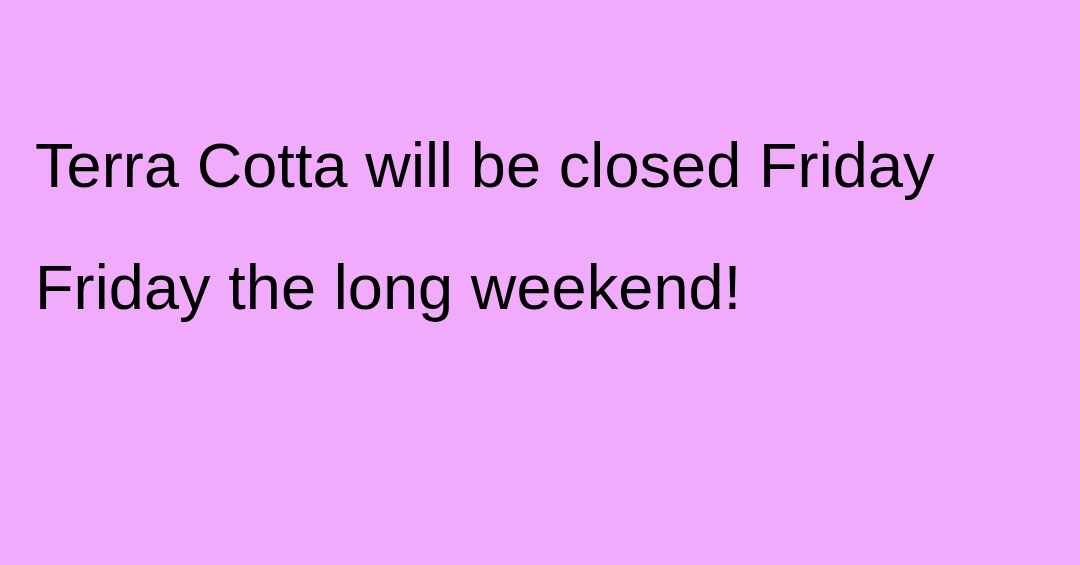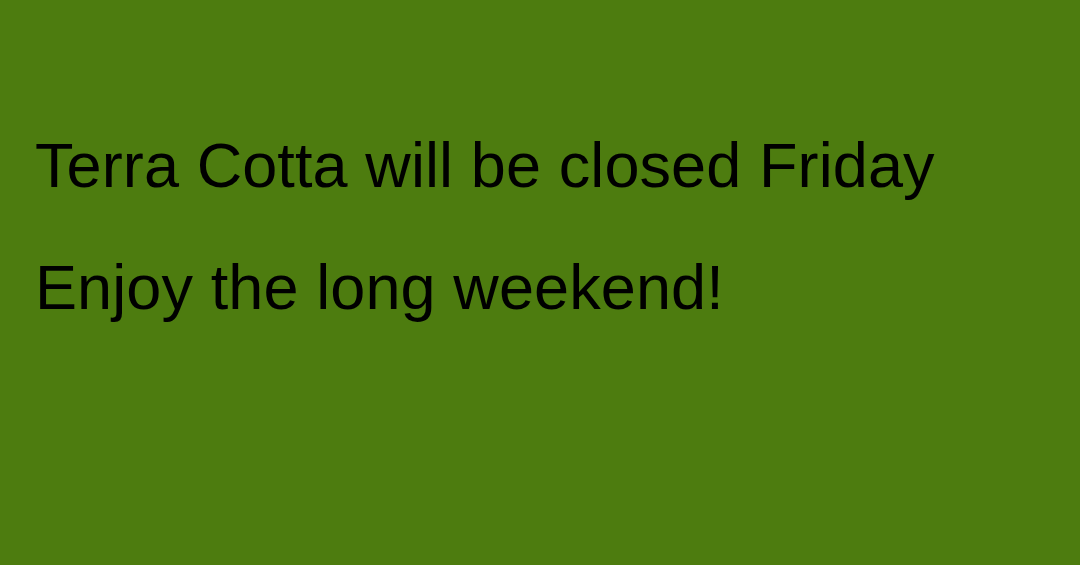--- a/index.html
+++ b/index.html
@@ -11,21 +11,21 @@
     width: 1080px;
     height: 565px;
     overflow: hidden;
     background: #FFFF00;
     font-family: "Liberation Sans", sans-serif;
   }
   .notice-canvas {
     position: relative;
     width: 1080px;
     height: 565px;
-    background: #4d7c0f;
+    background: #f0abfc;
     box-sizing: border-box;
   }
   .notice-block {
     position: absolute;
     left: 35px;
     top: 104px;
     width: 1010px;
   }
   .notice-line {
     display: block;
@@ -39,15 +39,15 @@
     text-align: left;
     -webkit-font-smoothing: antialiased;
   }
 </style>
 </head>
 <body>
 
 <div class="notice-canvas">
   <div class="notice-block">
     <span class="notice-line">Terra Cotta will be closed Friday</span>
-    <span class="notice-line">Enjoy the long weekend!</span>
+    <span class="notice-line">Friday the long weekend!</span>
   </div>
 </div>
 
 </body></html>

